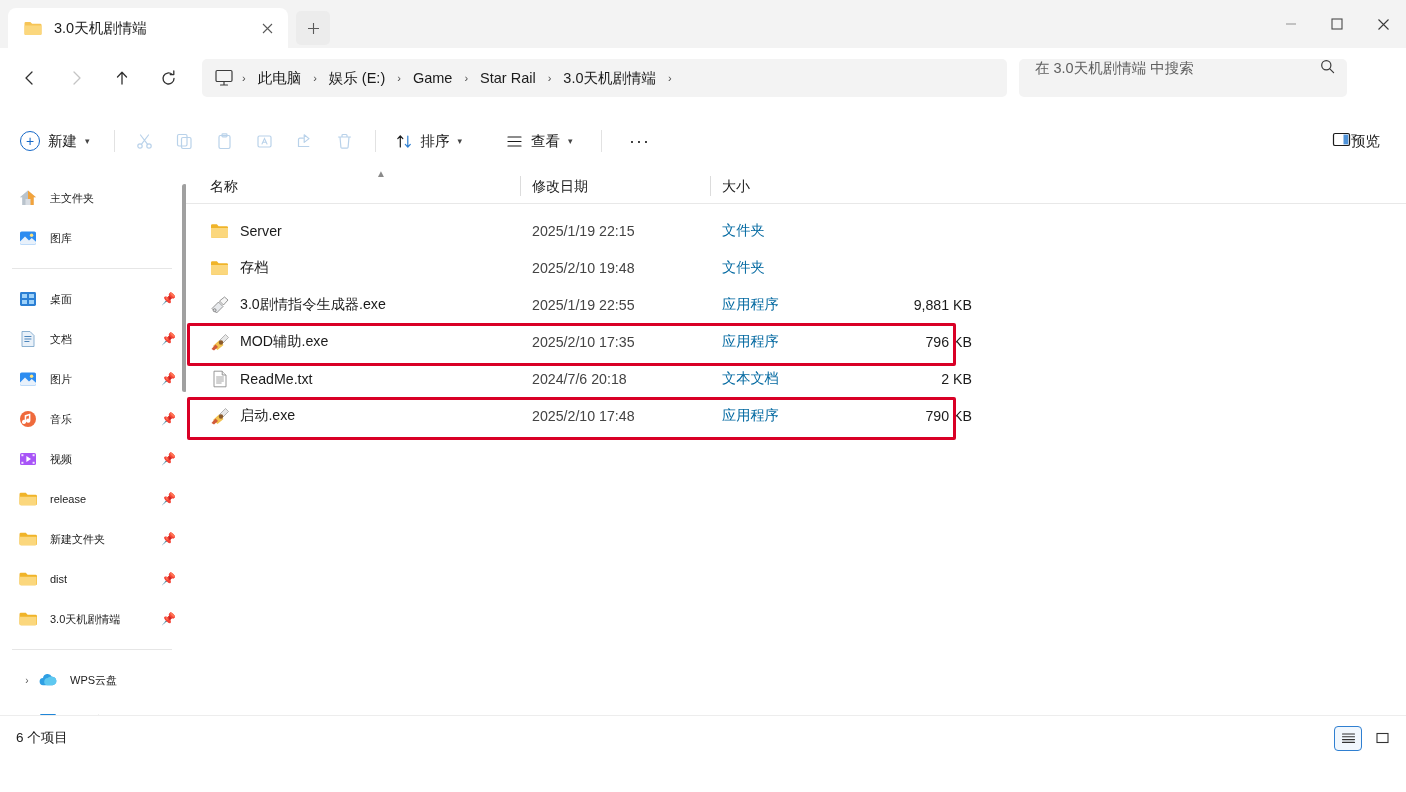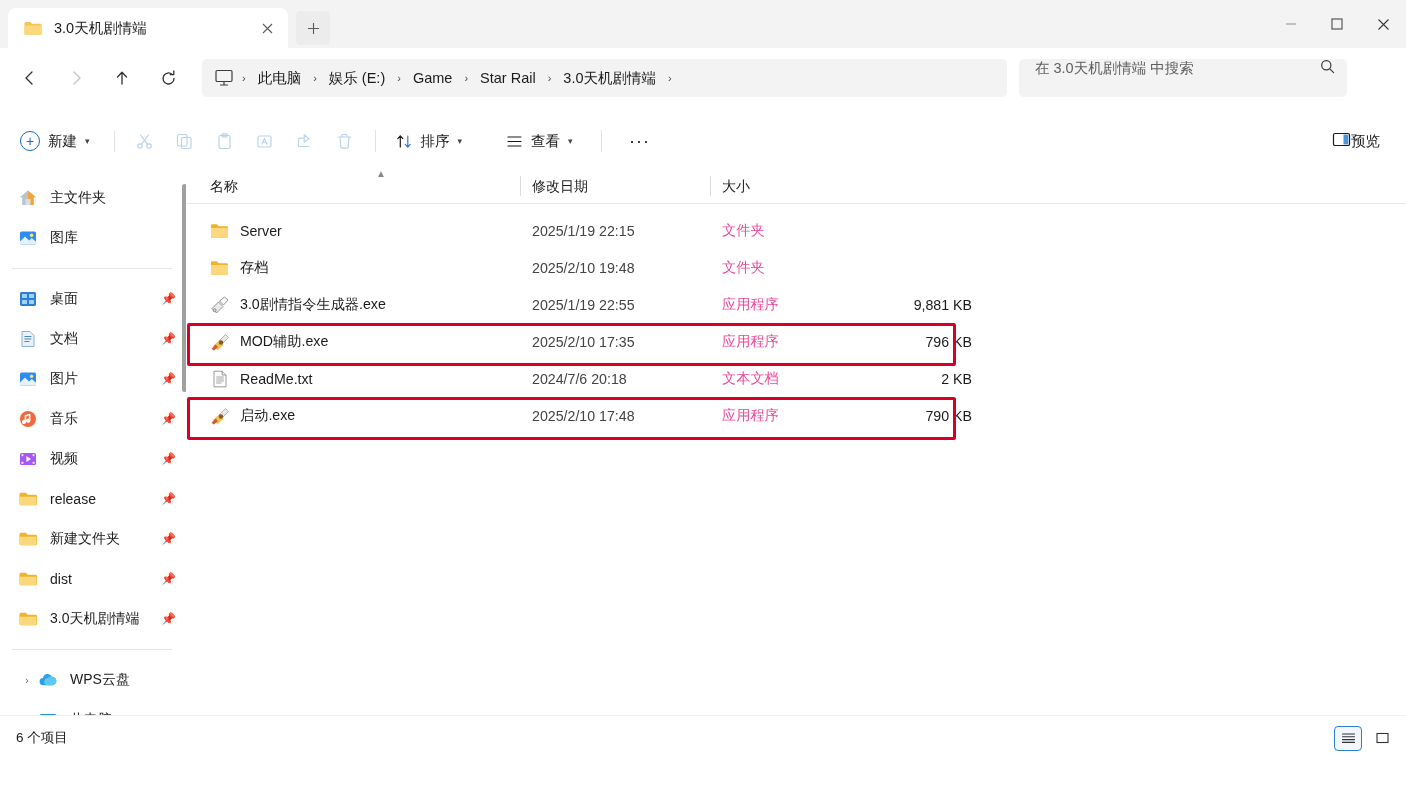--- a/index.html
+++ b/index.html
@@ -135,21 +135,21 @@
     margin: 0 6px; padding-left: 12px; border-radius: 5px;
     position: relative;
   }
   .side-twisty {
     width: 18px; margin-left: -10px; margin-right: 2px;
     color: #5a5a5a; font-size: 10px; display: flex;
     align-items: center; justify-content: center; flex: none;
   }
   .side-ico { width: 20px; height: 20px; margin-right: 12px; flex: none; }
   .side-label {
-    font-size: 14px; color: #1b1b1b; white-space: nowrap;
+    font-size: 11px; color: #1b1b1b; white-space: nowrap;
     overflow: hidden; flex: 1;
   }
   .side-pin { color: #7a7a7a; font-size: 12px; margin-left: 2px; margin-right: 4px; flex: none; }
   .side-divider { height: 1px; background: #e6e6e6; margin: 10px 14px 10px 12px; }
   .side-scroll {
     position: absolute; left: 181px; top: 178px; width: 7px; height: 575px;
   }
   .side-scroll-thumb {
     position: absolute; left: 1px; top: 6px; width: 5px; height: 208px;
     background: #a0a0a0; border-radius: 3px;
@@ -188,21 +188,21 @@
   }
   .row.marked::after {
     content: ""; position: absolute; left: 1px; top: 0;
     width: 763px; height: 37px;
     border: 3px solid #d90026; border-radius: 2px;
     pointer-events: none;
   }
   .cell { font-size: 14.2px; color: #1b1b1b; display: flex; align-items: center; }
   .c-name { width: 322px; }
   .c-date { width: 190px; color: #444; }
-  .c-type { width: 140px; color: #ec4899; }
+  .c-type { width: 140px; color: #0369a1; }
   .c-size { width: 110px; text-align: right; justify-content: flex-end; color: #1b1b1b; }
   .row-ico { width: 20px; height: 18px; margin-right: 10px; flex: none; }
 
   
   .statusbar {
     position: absolute; left: 0; bottom: 0; width: 1406px; height: 37px;
     background: #ffffff; border-top: 1px solid #ededed;
     display: flex; align-items: center; padding: 8px 10px 0 16px;
   }
   .status-text { font-size: 13.5px; color: #1b1b1b; }

